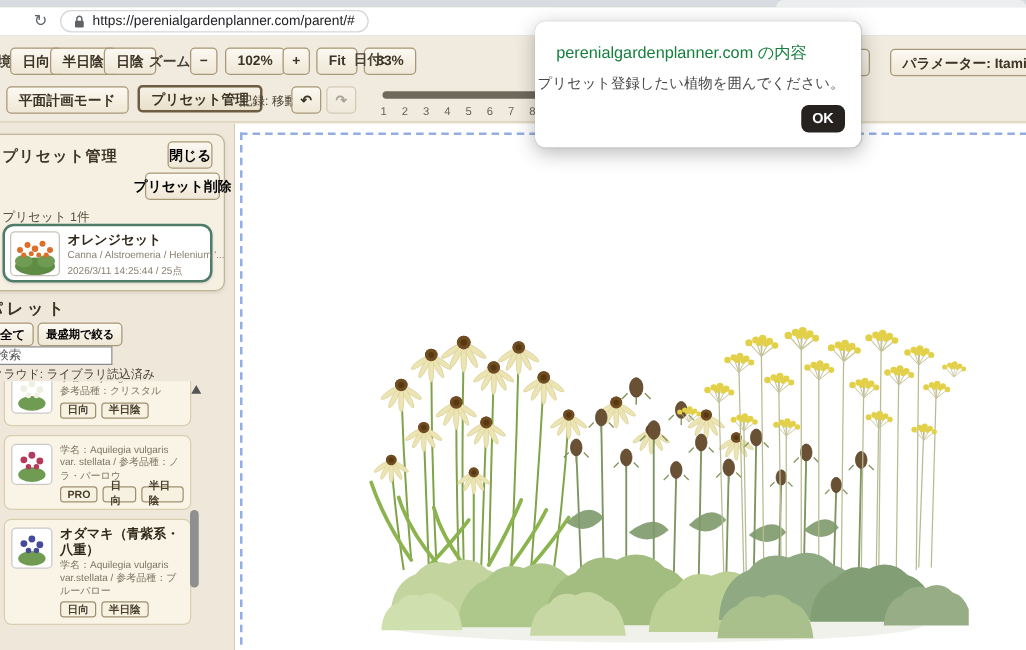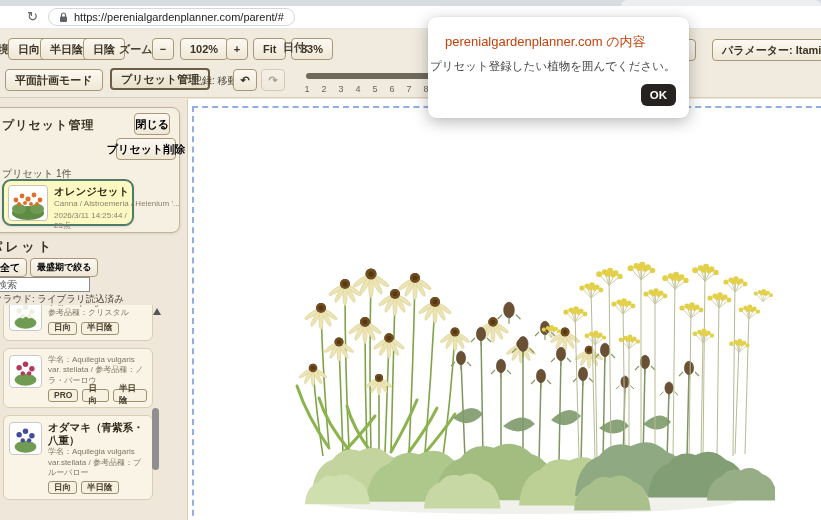--- a/index.html
+++ b/index.html
@@ -31,21 +31,21 @@
   .plants { position:absolute; left:283px; top:248px; width:492px; height:270px; }
 
   
   .preset-panel { position:absolute; left:-14px; top:107px; width:194px; height:126px; background:#f6f0e3; border:1px solid #c2b499; border-radius:8px; box-shadow:0 1px 3px rgba(90,75,50,.15); }
   .pp-title { position:absolute; left:15px; top:9px; font-size:12px; font-weight:bold; letter-spacing:1px; }
   .pp-close { position:absolute; right:9px; top:5px; height:21px; }
   .pp-reg { left:15px; top:30px; width:105px; }
   .pp-del { left:129px; top:30px; width:60px; }
   .pp-btn { position:absolute; display:flex; align-items:center; justify-content:center; height:22px; background:linear-gradient(#fcf9f2,#efe7d6); border:1px solid #a99877; border-radius:4px; font-size:11px; font-weight:bold; cursor:pointer; white-space:nowrap; }
   .pp-count { position:absolute; left:15px; top:59px; font-size:10px; color:#5a5040; }
-  .preset-card { position:absolute; left:15px; top:71px; width:132px; height:47px; background:#fef9c3; border:2px solid #4e7c68; border-radius:9px; box-shadow:0 1px 2px rgba(0,0,0,.1); cursor:pointer; }
+  .preset-card { position:absolute; left:15px; top:71px; width:168px; height:47px; background:#ffffff; border:2px solid #4e7c68; border-radius:9px; box-shadow:0 1px 2px rgba(0,0,0,.1); cursor:pointer; }
   .preset-card .thumb { position:absolute; left:4px; top:4px; width:40px; height:36px; background:#fff; border:1px solid #c6c2b8; border-radius:4px; overflow:hidden; }
   .preset-card .name { position:absolute; left:50px; top:4px; font-size:10.5px; font-weight:bold; color:#32291b; }
   .preset-card .plants-line { position:absolute; left:50px; top:18px; font-size:8px; color:#8a8070; white-space:nowrap; }
   .preset-card .date-line { position:absolute; left:50px; top:30px; font-size:8px; color:#8a8070; }
 
   
   .pal-title { position:absolute; left:-11px; top:238px; font-size:13px; font-weight:bold; letter-spacing:3px; }
   .pal-all { left:-7px; top:258px; }
   .pal-peak { left:30px; top:258px; height:19px !important; font-size:9px !important; }
   .pal-btn { position:absolute; display:inline-flex; align-items:center; justify-content:center; height:19px; padding:0 6px; background:linear-gradient(#fcf9f2,#efe7d6); border:1px solid #a99877; border-radius:4px; font-size:10px; font-weight:bold; cursor:pointer; }
@@ -58,21 +58,21 @@
   .pal-item .thumb { position:absolute; left:5px; top:6px; width:33px; height:33px; background:#fff; border:1px solid #c9c9c9; border-radius:4px; }
   .pal-item .name { font-size:10.5px; font-weight:bold; color:#32291b; line-height:1.2; }
   .pal-item .latin { font-size:8px; color:#7d7464; line-height:1.3; margin-top:1px; }
   .chips { display:flex; gap:4px; margin-top:3px; }
   .chip { display:inline-flex; align-items:center; height:13px; padding:0 5px; font-size:8.5px; font-weight:bold; color:#4a3f2c; background:#f7f1e2; border:1px solid #a09070; border-radius:3px; }
   .scroll-up { position:absolute; left:153px; top:308px; width:0; height:0; border-left:4px solid transparent; border-right:4px solid transparent; border-bottom:7px solid #555; cursor:pointer; }
   .scroll-thumb { position:absolute; left:152px; top:408px; width:7px; height:62px; background:#8f8f8f; border-radius:4px; cursor:pointer; }
 
   
   .dialog { position:absolute; left:428px; top:17px; width:261px; height:101px; background:#fff; border-radius:8px; box-shadow:0 4px 16px rgba(0,0,0,.28), 0 0 1px rgba(0,0,0,.2); z-index:50; }
-  .dialog .dtitle { position:absolute; left:17px; top:16px; font-size:13px; color:#c2410c; }
+  .dialog .dtitle { position:absolute; left:17px; top:16px; font-size:13px; color:#15803d; }
   .dialog .dmsg { position:absolute; left:2px; top:42px; font-size:11.5px; color:#474747; }
   .dialog .ok-btn { position:absolute; right:13px; bottom:12px; height:22px; padding:0 9px; background:#262220; color:#fff; border:none; border-radius:6px; font-size:11.5px; font-weight:bold; font-family:inherit; cursor:pointer; }
 </style>
 </head>
 <body>
 
 <div class="chrome-top">
     <div class="tab-hl"></div>
   </div>
 <div class="omnibox-row">

